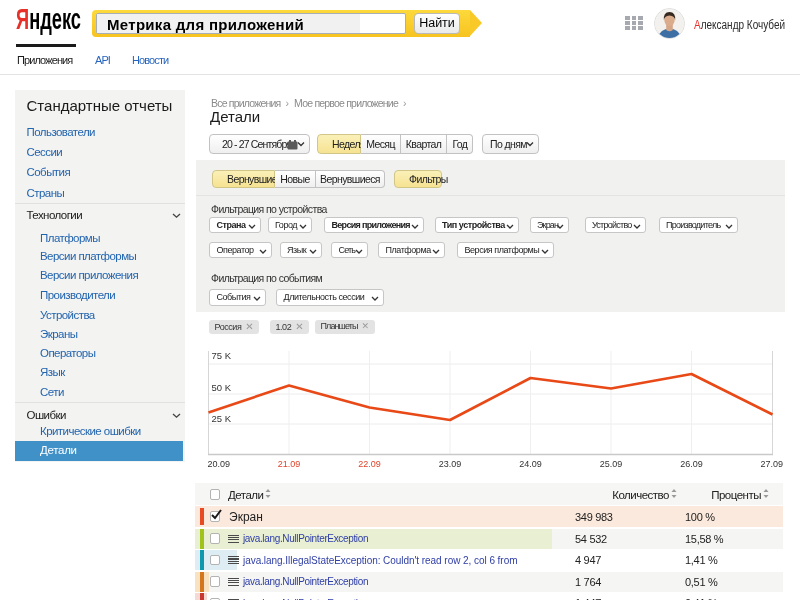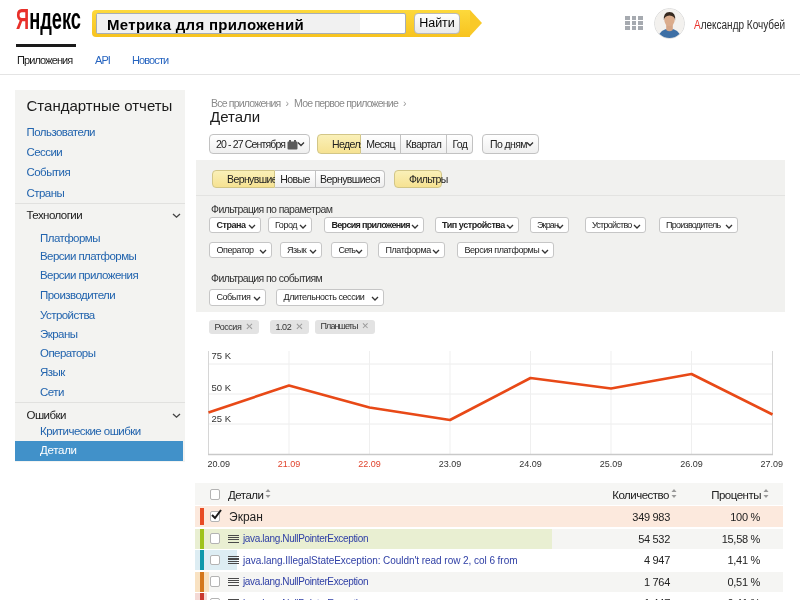--- a/index.html
+++ b/index.html
@@ -81,21 +81,21 @@
 
 .trow { position:absolute; left:195px; width:588px; }
 #thead { top:483px; height:22px; background:#f6f6f4; }
 .cb { position:absolute; width:10.5px; height:10.5px; background:#fff;
   border:1px solid #b3b3b3; border-radius:2px; }
 .hcell { position:absolute; font-size:11.5px; letter-spacing:-0.5px; color:#222; white-space:nowrap; }
 .stripe { position:absolute; left:4.5px; top:0; width:4.8px; height:100%; }
 .bar { position:absolute; top:0; left:0; height:100%; }
 .rtxt { position:absolute; font-size:10px; letter-spacing:-0.35px; color:#3040a6;
   text-decoration:none; white-space:nowrap; }
-.rnum { position:absolute; font-size:11px; letter-spacing:-0.3px; color:#222; text-align:right; }
+.rnum { position:absolute; font-size:11px; letter-spacing:-0.3px; color:#222; text-align:left; }
 .ham { position:absolute; width:11px; height:9px; }
 .ham div { position:absolute; left:0; width:11px; height:1.2px; background:#4a4a4a; }
 .sorti { display:inline-block; vertical-align:1px; margin-left:2px; }
 </style>
 </head>
 <body>
 
 <div class="abs" id="logo"><span class="red">Я</span>ндекс</div>
 <div class="abs" id="ybox"></div>
 <div class="abs" id="yarrow"></div>
@@ -159,21 +159,21 @@
   <svg class="chev" style="top:321px" viewBox="0 0 9 9">
       <path d="M1,3 L4.5,6.2 L8,3" stroke="#444" stroke-width="1.3" fill="none"></path>
     </svg>
   <a style="left:25px;top:334.7px">Критические ошибки</a>
 </div>
 <div class="abs" id="selitem">Детали</div>
 
 <div class="abs" id="crumbs">Все приложения <span class="bsep">›</span> Мое первое приложение <span class="bsep">›</span></div>
 <div class="abs" id="title">Детали</div>
 
-<div class="abs btn" style="left:209px;top:134px;width:100.5px;letter-spacing:-0.85px;text-align:left;padding-left:6px;">20 - 27 Сентября<svg width="11" height="10" style="position:absolute;right:10.5px;top:5px">
+<div class="abs btn" style="left:209px;top:134px;width:100.5px;letter-spacing:-0.85px;text-align:left;padding-left:12px;">20 - 27 Сентября<svg width="11" height="10" style="position:absolute;right:10.5px;top:5px">
       <rect x="0.5" y="1.5" width="10" height="8" rx="1" fill="#5a5a5a"></rect>
       <rect x="2" y="0" width="2" height="3" fill="#5a5a5a"></rect>
       <rect x="7" y="0" width="2" height="3" fill="#5a5a5a"></rect>
     </svg><svg width="8" height="7" style="position:absolute;right:4px;top:6px">
       <path d="M1,1.5 L4,4.5 L7,1.5" stroke="#333" stroke-width="1.3" fill="none"></path>
     </svg></div>
 <div class="abs btn yel" style="left:317px;top:134px;width:44px;border-radius:4px 0 0 4px;">Неделя</div>
 <div class="abs btn" style="left:361px;top:134px;width:40px;border-radius:0;border-left:none;">Месяц</div>
 <div class="abs btn" style="left:401px;top:134px;width:46.2px;border-radius:0;border-left:none;">Квартал</div>
 <div class="abs btn" style="left:447.2px;top:134px;width:26.3px;border-radius:0 4px 4px 0;border-left:none;">Год</div>
@@ -181,21 +181,21 @@
       <path d="M1,1.5 L4,4.5 L7,1.5" stroke="#333" stroke-width="1.3" fill="none"></path>
     </svg></div>
 
 <div class="abs" id="graysec"></div>
 <div class="abs btn yel" style="left:212px;top:170px;width:63px;height:18px;line-height:17px;border-radius:4px 0 0 4px;">Вернувшиеся</div>
 <div class="abs btn" style="left:275px;top:170px;width:41px;height:18px;line-height:17px;border-radius:0;border-left:none;">Новые</div>
 <div class="abs btn" style="left:316px;top:170px;width:69px;height:18px;line-height:17px;border-radius:0 4px 4px 0;border-left:none;">Вернувшиеся</div>
 <div class="abs btn yel" style="left:394px;top:170px;width:48px;height:18px;line-height:17px;">Фильтры</div>
 <div class="abs" id="secline"></div>
 
-<div class="flabel abs" style="left:211px;top:202.5px">Фильтрация по параметрам</div>
+<div class="flabel abs" style="left:211px;top:202.5px">Фильтрация по устройства</div>
 
 <div class="fbtn abs" style="left:209px;top:216.5px;width:51.5px"><b>Страна</b><svg class="fc" width="8" height="7">
       <path d="M1,2 L4,5 L7,2" stroke="#333" stroke-width="1.3" fill="none"></path>
     </svg></div>
 <div class="fbtn abs" style="left:267.5px;top:216.5px;width:44px">Город<svg class="fc" width="8" height="7">
       <path d="M1,2 L4,5 L7,2" stroke="#333" stroke-width="1.3" fill="none"></path>
     </svg></div>
 <div class="fbtn abs" style="left:324px;top:216.5px;width:100px;letter-spacing:-0.7px"><b>Версия приложения</b><svg class="fc" width="8" height="7">
       <path d="M1,2 L4,5 L7,2" stroke="#333" stroke-width="1.3" fill="none"></path>
     </svg></div>

